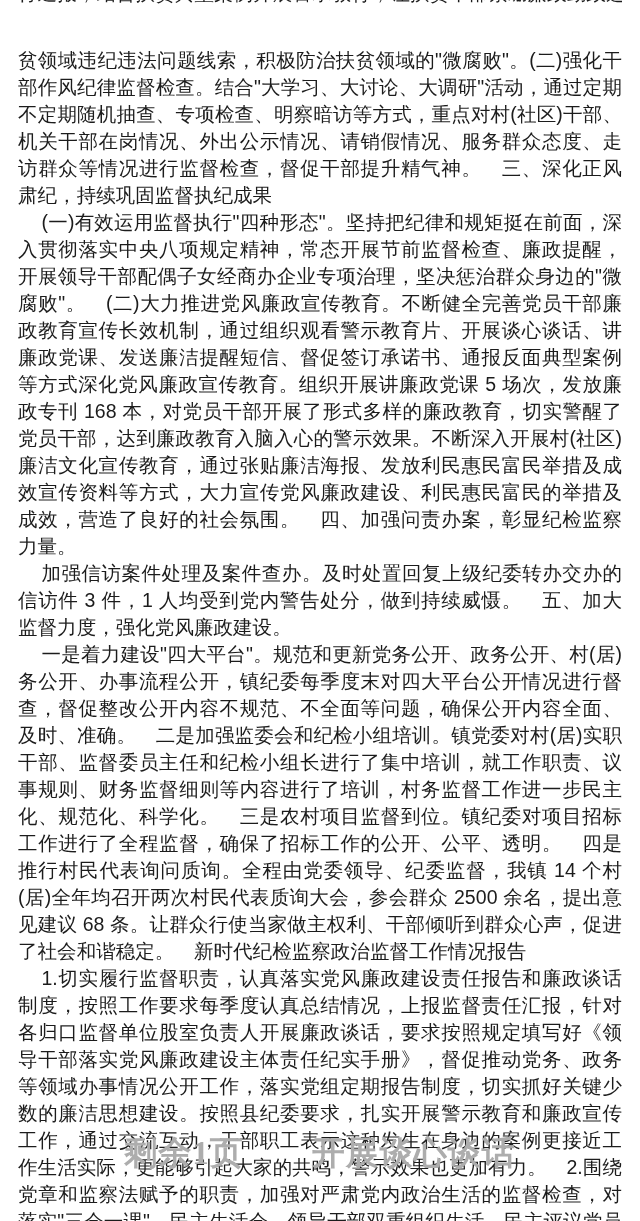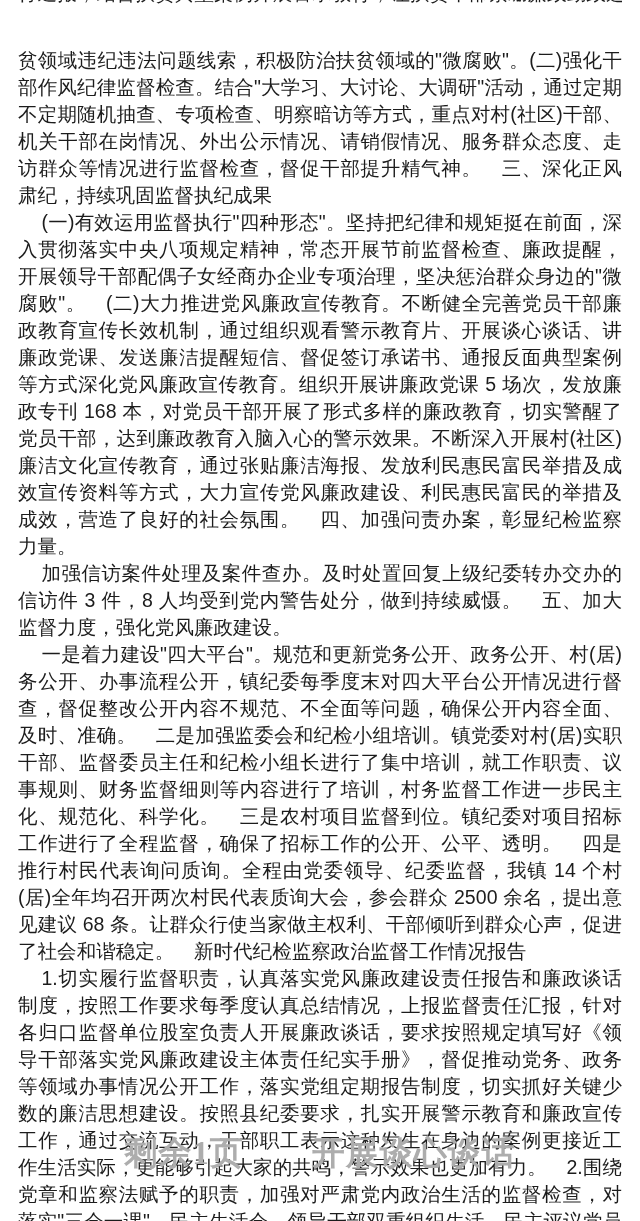--- a/index.html
+++ b/index.html
@@ -85,21 +85,21 @@
 <div class="page">
 
   <div class="clipped-line">行通报，结合扶贫典型案例开展警示教育，让扶贫干部紧绷廉政勤政这根"弦"。深入排查扶</div>
 
   <div class="doc-body" style="top:47px;">
 
     <p class="para">贫领域违纪违法问题线索，积极防治扶贫领域的"微腐败"。(二)强化干部作风纪律监督检查。结合"大学习、大讨论、大调研"活动，通过定期不定期随机抽查、专项检查、明察暗访等方式，重点对村(社区)干部、机关干部在岗情况、外出公示情况、请销假情况、服务群众态度、走访群众等情况进行监督检查，督促干部提升精气神。　三、深化正风肃纪，持续巩固监督执纪成果</p>
 
     <p class="para indent">(一)有效运用监督执行"四种形态"。坚持把纪律和规矩挺在前面，深入贯彻落实中央八项规定精神，常态开展节前监督检查、廉政提醒，开展领导干部配偶子女经商办企业专项治理，坚决惩治群众身边的"微腐败"。　(二)大力推进党风廉政宣传教育。不断健全完善党员干部廉政教育宣传长效机制，通过组织观看警示教育片、开展谈心谈话、讲廉政党课、发送廉洁提醒短信、督促签订承诺书、通报反面典型案例等方式深化党风廉政宣传教育。组织开展讲廉政党课 5 场次，发放廉政专刊 168 本，对党员干部开展了形式多样的廉政教育，切实警醒了党员干部，达到廉政教育入脑入心的警示效果。不断深入开展村(社区)廉洁文化宣传教育，通过张贴廉洁海报、发放利民惠民富民举措及成效宣传资料等方式，大力宣传党风廉政建设、利民惠民富民的举措及成效，营造了良好的社会氛围。　四、加强问责办案，彰显纪检监察力量。</p>
 
-    <p class="para indent">加强信访案件处理及案件查办。及时处置回复上级纪委转办交办的信访件 3 件，8 人均受到党内警告处分，做到持续威慑。　五、加大监督力度，强化党风廉政建设。</p>
+    <p class="para indent">加强信访案件处理及案件查办。及时处置回复上级纪委转办交办的信访件 3 件，1 人均受到党内警告处分，做到持续威慑。　五、加大监督力度，强化党风廉政建设。</p>
 
     <p class="para indent">一是着力建设"四大平台"。规范和更新党务公开、政务公开、村(居)务公开、办事流程公开，镇纪委每季度末对四大平台公开情况进行督查，督促整改公开内容不规范、不全面等问题，确保公开内容全面、及时、准确。　二是加强监委会和纪检小组培训。镇党委对村(居)实职干部、监督委员主任和纪检小组长进行了集中培训，就工作职责、议事规则、财务监督细则等内容进行了培训，村务监督工作进一步民主化、规范化、科学化。　三是农村项目监督到位。镇纪委对项目招标工作进行了全程监督，确保了招标工作的公开、公平、透明。　四是推行村民代表询问质询。全程由党委领导、纪委监督，我镇 14 个村(居)全年均召开两次村民代表质询大会，参会群众 2500 余名，提出意见建议 68 条。让群众行使当家做主权利、干部倾听到群众心声，促进了社会和谐稳定。　新时代纪检监察政治监督工作情况报告</p>
 
 
     <p class="para indent">1.切实履行监督职责，认真落实党风廉政建设责任报告和廉政谈话制度，按照工作要求每季度认真总结情况，上报监督责任汇报，针对各归口监督单位股室负责人开展廉政谈话，要求按照规定填写好《领导干部落实党风廉政建设主体责任纪实手册》，督促推动党务、政务等领域办事情况公开工作，落实党组定期报告制度，切实抓好关键少数的廉洁思想建设。按照县纪委要求，扎实开展警示教育和廉政宣传工作，通过交流互动，干部职工表示这种发生在身边的案例更接近工作生活实际，更能够引起大家的共鸣，警示效果也更加有力。　2.围绕党章和监察法赋予的职责，加强对严肃党内政治生活的监督检查，对落实"三会一课"、民主生活会、领导干部双重组织生活、民主评议党员等制度监督检查，根据县纪委通知，我组于 12 月 24 日至 29 日期间对统战系统、农业系统、林业系统进行了专项督查，严肃工作纪律，端正各单位人员的态度，大部分单位都能按照要求执行规定，少部分单位也存在着工作资料略为简单，讨论不够充分，民主评议制度体现不足等问题，但是通过我组的监督检查工作，各归口监督单位在对待党内政治生活方面有了更加严肃认真的态度。　3.注重主职监督，聚焦少数关键。督促各机关党组领导班子落实全面从严治党主体责任，督促落实"三重一大"事项集体决策、党政正职"五个不直接分管""一把手末位表态"等制度，督促落实廉政建设责任制、遵守廉洁自律规定。加强日常监督，我组年初就印发了文件通知各单位对"三重一大"事项集体决策等工作落到实处，要求各单位切实担负起党风廉政建设主体责任，今年下半年，我组对福音山森管局和肥源林场分别就节假日值班问题和财务交接问题下发了《监察意见</p>
 
   </div>
 
   <div class="footer-note">剩余1页　　开展谈心谈话</div>
 

